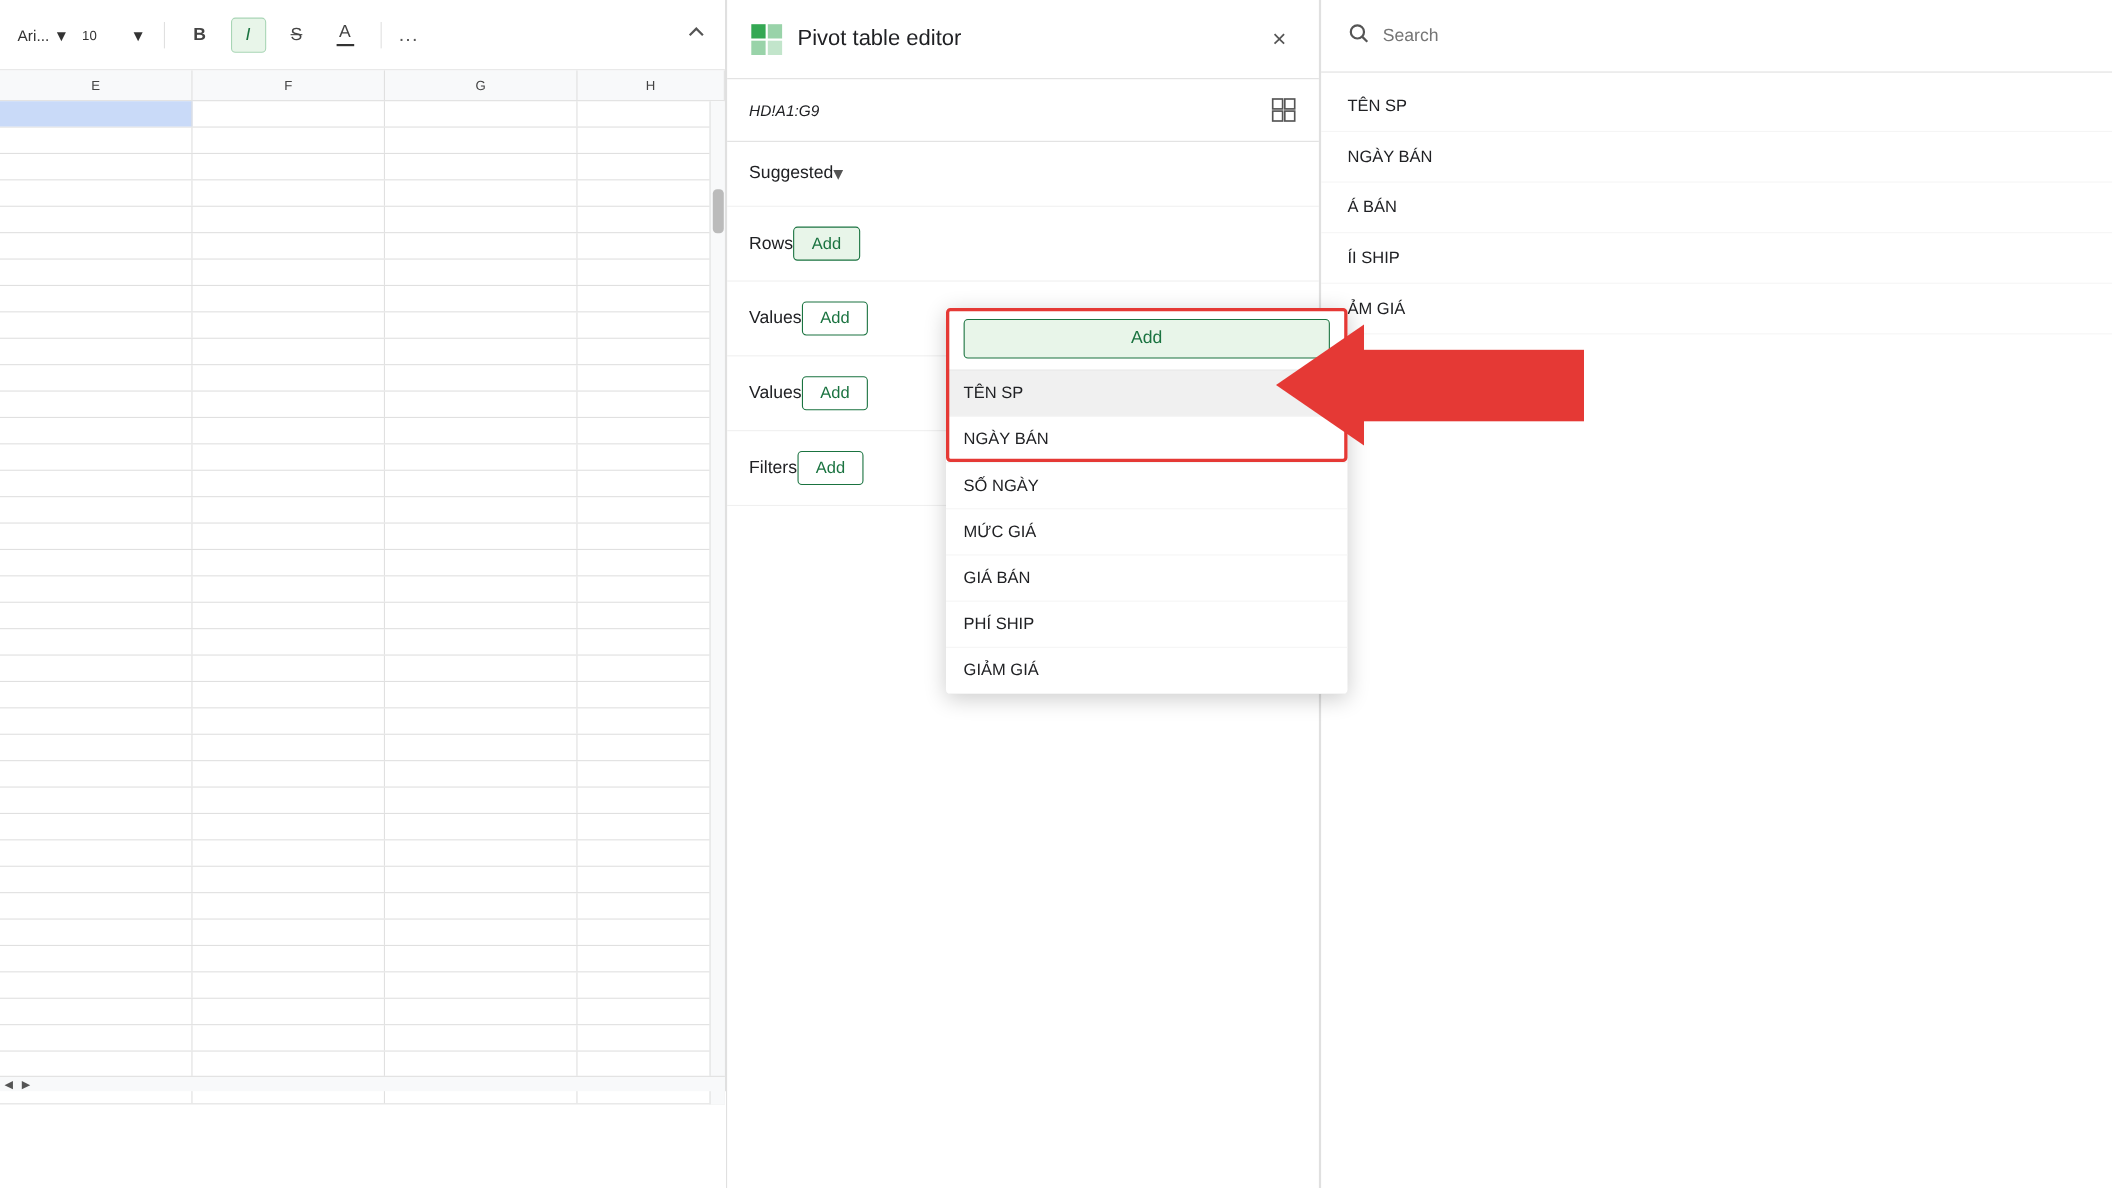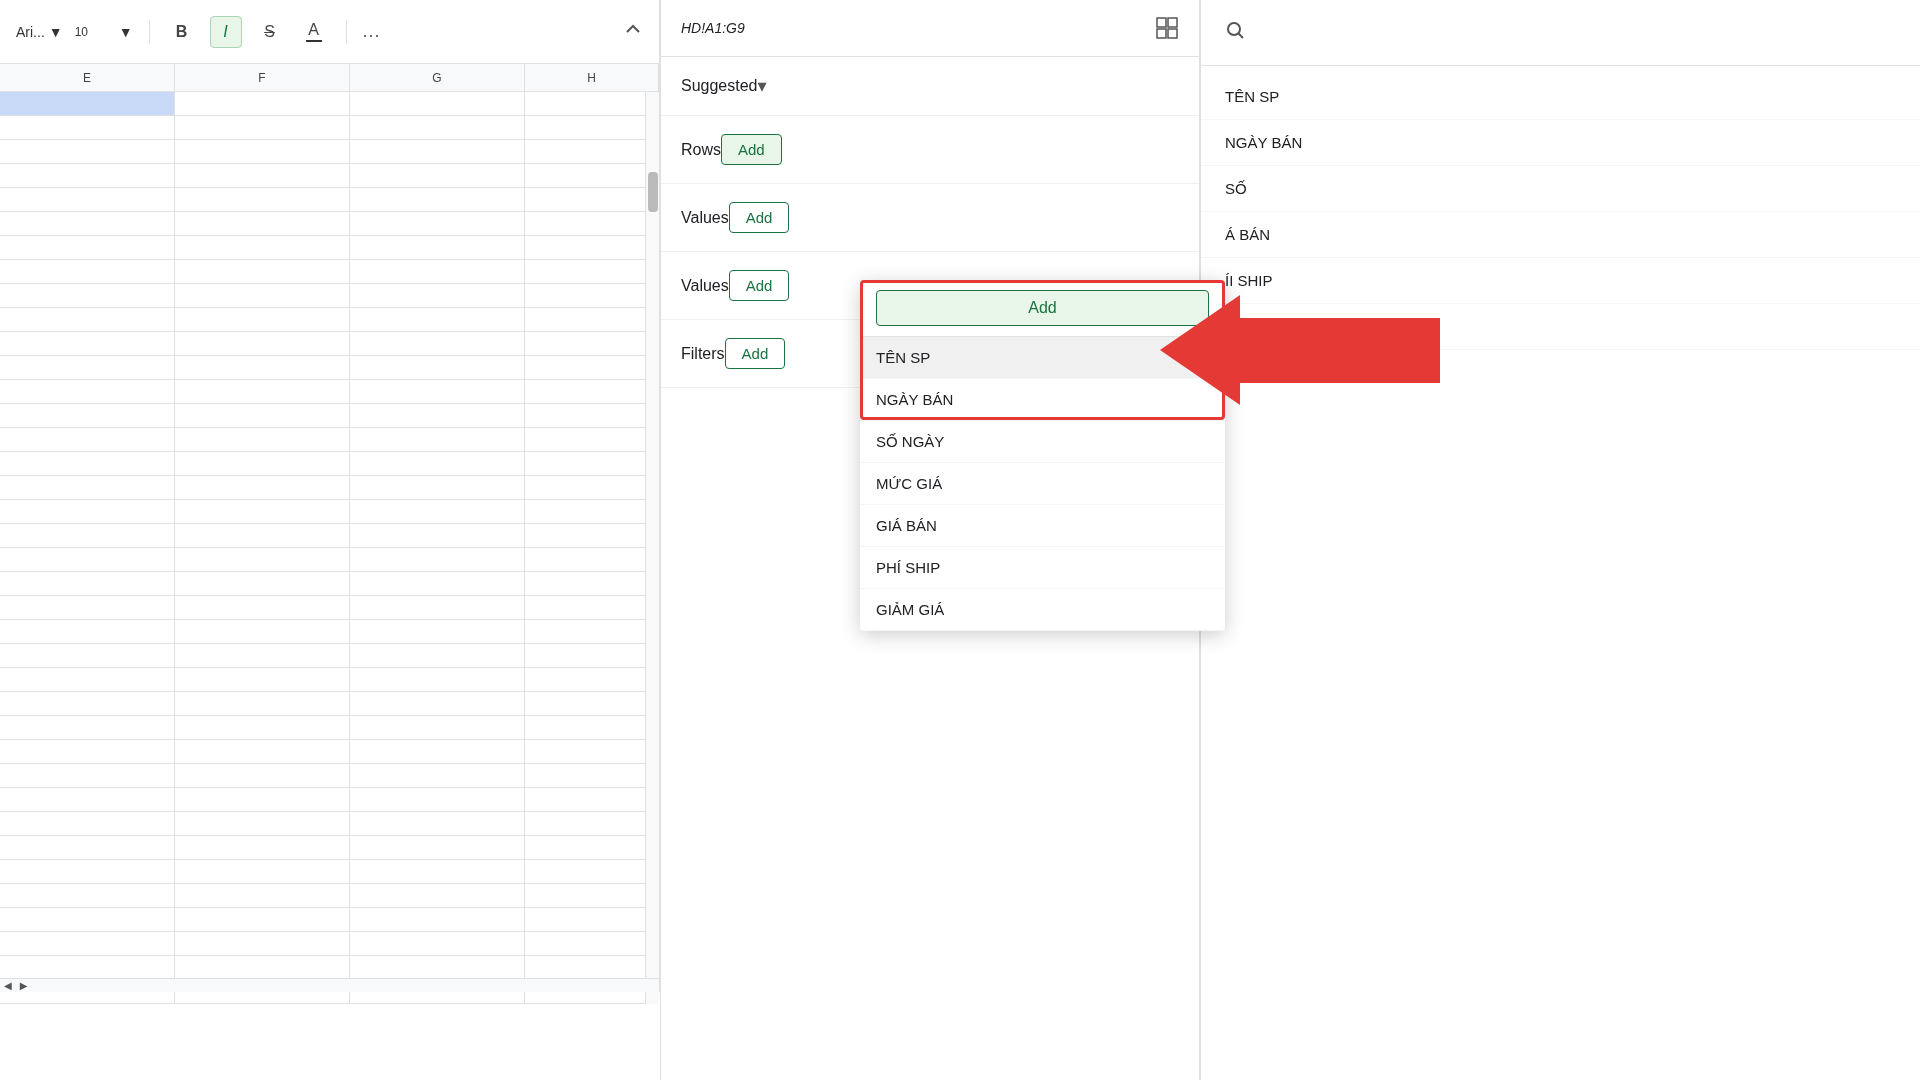--- a/index.html
+++ b/index.html
@@ -661,20 +661,31 @@
   </div>
 
   <div style="position:absolute;bottom:0;left:0;width:100%;height:14px;background:#f8f9fa;border-top:1px solid #e0e0e0;display:flex;align-items:center;">
     <span style="font-size:10px;color:#555;margin:0 4px;">◀</span>
     <span style="font-size:10px;color:#555;margin:0 4px;">▶</span>
   </div>
 </div>
 
 <div class="pivot-panel">
 
+  <div class="pivot-header">
+
+    <svg class="pivot-icon" viewBox="0 0 32 32" fill="none">
+      <rect x="2" y="2" width="13" height="13" fill="#34a853"></rect>
+      <rect x="17" y="2" width="13" height="13" fill="#34a853" opacity="0.5"></rect>
+      <rect x="2" y="17" width="13" height="13" fill="#34a853" opacity="0.5"></rect>
+      <rect x="17" y="17" width="13" height="13" fill="#34a853" opacity="0.3"></rect>
+    </svg>
+    <span class="pivot-title">Pivot table editor</span>
+    <div class="pivot-close">×</div>
+  </div>
 
   <div class="datasource-row">
     <span class="datasource-text">HD!A1:G9</span>
     <svg class="datasource-grid-icon" viewBox="0 0 24 24" fill="none">
       <rect x="2" y="2" width="9" height="9" stroke="#555" stroke-width="1.5"></rect>
       <rect x="13" y="2" width="9" height="9" stroke="#555" stroke-width="1.5"></rect>
       <rect x="2" y="13" width="9" height="9" stroke="#555" stroke-width="1.5"></rect>
       <rect x="13" y="13" width="9" height="9" stroke="#555" stroke-width="1.5"></rect>
     </svg>
   </div>
@@ -732,26 +743,26 @@
 
 <div class="field-panel">
 
   <div class="field-search">
     <span class="search-icon-wrap">
       <svg width="20" height="20" viewBox="0 0 20 20" fill="none">
         <circle cx="9" cy="9" r="6" stroke="#555" stroke-width="2"></circle>
         <line x1="13.5" y1="13.5" x2="18" y2="18" stroke="#555" stroke-width="2"></line>
       </svg>
     </span>
+    <input class="search-input" type="text" value="" placeholder="Search" style="">
   </div>
 
   <div class="field-list">
     <div class="field-item">TÊN SP</div>
     <div class="field-item">NGÀY BÁN</div>
-    <div class="field-item">SỐ</div>
     <div class="field-item">Á BÁN</div>
     <div class="field-item">ÍI SHIP</div>
     <div class="field-item">ẢM GIÁ</div>
   </div>
 </div>
 
 <div class="red-arrow">
   <div class="red-arrow-shape">
     <div class="arrow-head"></div>
     <div class="arrow-body"></div>

